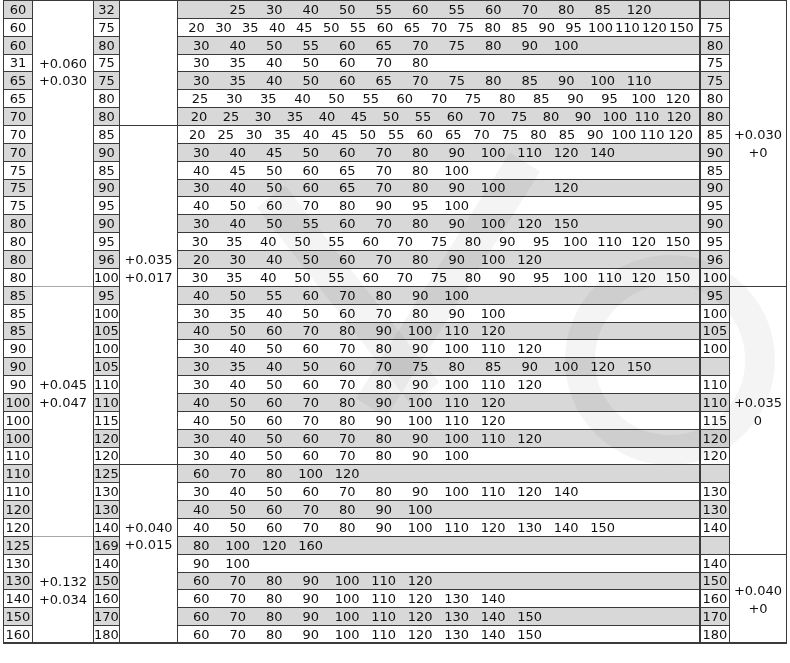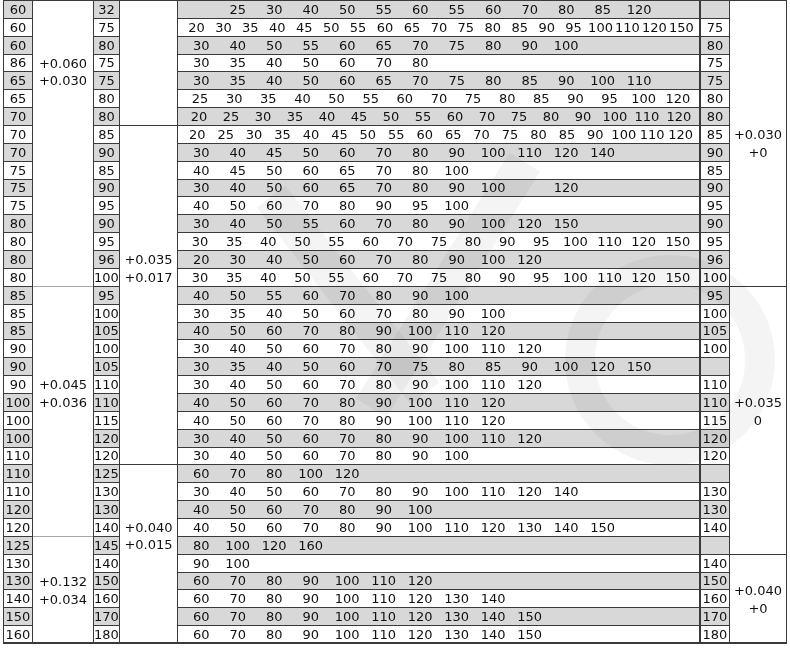--- a/index.html
+++ b/index.html
@@ -54,21 +54,21 @@
       <div class="cell rb lengths shaded" style="left: 177px; top: 0px; width: 523px; height: 18px; line-height: 17px;"><span class="slot" style="width: 36.5px;"></span><span class="slot" style="width: 36.5px;">25</span><span class="slot" style="width: 36.5px;">30</span><span class="slot" style="width: 36.5px;">40</span><span class="slot" style="width: 36.5px;">50</span><span class="slot" style="width: 36.5px;">55</span><span class="slot" style="width: 36.5px;">60</span><span class="slot" style="width: 36.5px;">55</span><span class="slot" style="width: 36.5px;">60</span><span class="slot" style="width: 36.5px;">70</span><span class="slot" style="width: 36.5px;">80</span><span class="slot" style="width: 36.5px;">85</span><span class="slot" style="width: 36.5px;">120</span></div>
       <div class="cell rb shaded" style="left: 700px; top: 0px; width: 30px; height: 18px; line-height: 17px;"></div>
       <div class="cell rb" style="left: 3px; top: 18px; width: 30px; height: 18px; line-height: 17px;">60</div>
       <div class="cell rb" style="left: 93px; top: 18px; width: 27px; height: 18px; line-height: 17px;">75</div>
       <div class="cell rb lengths" style="left: 177px; top: 18px; width: 523px; height: 18px; line-height: 17px;"><span class="slot" style="width: 26.95px;">20</span><span class="slot" style="width: 26.95px;">30</span><span class="slot" style="width: 26.95px;">35</span><span class="slot" style="width: 26.95px;">40</span><span class="slot" style="width: 26.95px;">45</span><span class="slot" style="width: 26.95px;">50</span><span class="slot" style="width: 26.95px;">55</span><span class="slot" style="width: 26.95px;">60</span><span class="slot" style="width: 26.95px;">65</span><span class="slot" style="width: 26.95px;">70</span><span class="slot" style="width: 26.95px;">75</span><span class="slot" style="width: 26.95px;">80</span><span class="slot" style="width: 26.95px;">85</span><span class="slot" style="width: 26.95px;">90</span><span class="slot" style="width: 26.95px;">95</span><span class="slot" style="width: 26.95px;">100</span><span class="slot" style="width: 26.95px;">110</span><span class="slot" style="width: 26.95px;">120</span><span class="slot" style="width: 26.95px;">150</span></div>
       <div class="cell rb" style="left: 700px; top: 18px; width: 30px; height: 18px; line-height: 17px;">75</div>
       <div class="cell rb shaded" style="left: 3px; top: 36px; width: 30px; height: 18px; line-height: 17px;">60</div>
       <div class="cell rb shaded" style="left: 93px; top: 36px; width: 27px; height: 18px; line-height: 17px;">80</div>
       <div class="cell rb lengths shaded" style="left: 177px; top: 36px; width: 523px; height: 18px; line-height: 17px;"><span class="slot" style="width: 36.5px;">30</span><span class="slot" style="width: 36.5px;">40</span><span class="slot" style="width: 36.5px;">50</span><span class="slot" style="width: 36.5px;">55</span><span class="slot" style="width: 36.5px;">60</span><span class="slot" style="width: 36.5px;">65</span><span class="slot" style="width: 36.5px;">70</span><span class="slot" style="width: 36.5px;">75</span><span class="slot" style="width: 36.5px;">80</span><span class="slot" style="width: 36.5px;">90</span><span class="slot" style="width: 36.5px;">100</span></div>
       <div class="cell rb shaded" style="left: 700px; top: 36px; width: 30px; height: 18px; line-height: 17px;">80</div>
-      <div class="cell rb" style="left: 3px; top: 54px; width: 30px; height: 17px; line-height: 16px;">86</div>
+      <div class="cell rb" style="left: 3px; top: 54px; width: 30px; height: 17px; line-height: 16px;">31</div>
       <div class="cell rb" style="left: 93px; top: 54px; width: 27px; height: 17px; line-height: 16px;">75</div>
       <div class="cell rb lengths" style="left: 177px; top: 54px; width: 523px; height: 17px; line-height: 16px;"><span class="slot" style="width: 36.5px;">30</span><span class="slot" style="width: 36.5px;">35</span><span class="slot" style="width: 36.5px;">40</span><span class="slot" style="width: 36.5px;">50</span><span class="slot" style="width: 36.5px;">60</span><span class="slot" style="width: 36.5px;">70</span><span class="slot" style="width: 36.5px;">80</span></div>
       <div class="cell rb" style="left: 700px; top: 54px; width: 30px; height: 17px; line-height: 16px;">75</div>
       <div class="cell rb shaded" style="left: 3px; top: 71px; width: 30px; height: 18px; line-height: 17px;">65</div>
       <div class="cell rb shaded" style="left: 93px; top: 71px; width: 27px; height: 18px; line-height: 17px;">75</div>
       <div class="cell rb lengths shaded" style="left: 177px; top: 71px; width: 523px; height: 18px; line-height: 17px;"><span class="slot" style="width: 36.5px;">30</span><span class="slot" style="width: 36.5px;">35</span><span class="slot" style="width: 36.5px;">40</span><span class="slot" style="width: 36.5px;">50</span><span class="slot" style="width: 36.5px;">60</span><span class="slot" style="width: 36.5px;">65</span><span class="slot" style="width: 36.5px;">70</span><span class="slot" style="width: 36.5px;">75</span><span class="slot" style="width: 36.5px;">80</span><span class="slot" style="width: 36.5px;">85</span><span class="slot" style="width: 36.5px;">90</span><span class="slot" style="width: 36.5px;">100</span><span class="slot" style="width: 36.5px;">110</span></div>
       <div class="cell rb shaded" style="left: 700px; top: 71px; width: 30px; height: 18px; line-height: 17px;">75</div>
       <div class="cell rb" style="left: 3px; top: 89px; width: 30px; height: 18px; line-height: 17px;">65</div>
       <div class="cell rb" style="left: 93px; top: 89px; width: 27px; height: 18px; line-height: 17px;">80</div>
       <div class="cell rb lengths" style="left: 177px; top: 89px; width: 523px; height: 18px; line-height: 17px;"><span class="slot" style="width: 34.13px;">25</span><span class="slot" style="width: 34.13px;">30</span><span class="slot" style="width: 34.13px;">35</span><span class="slot" style="width: 34.13px;">40</span><span class="slot" style="width: 34.13px;">50</span><span class="slot" style="width: 34.13px;">55</span><span class="slot" style="width: 34.13px;">60</span><span class="slot" style="width: 34.13px;">70</span><span class="slot" style="width: 34.13px;">75</span><span class="slot" style="width: 34.13px;">80</span><span class="slot" style="width: 34.13px;">85</span><span class="slot" style="width: 34.13px;">90</span><span class="slot" style="width: 34.13px;">95</span><span class="slot" style="width: 34.13px;">100</span><span class="slot" style="width: 34.13px;">120</span></div>
@@ -163,21 +163,21 @@
       <div class="cell rb" style="left: 700px; top: 482px; width: 30px; height: 18px; line-height: 17px;">130</div>
       <div class="cell rb shaded" style="left: 3px; top: 500px; width: 30px; height: 18px; line-height: 17px;">120</div>
       <div class="cell rb shaded" style="left: 93px; top: 500px; width: 27px; height: 18px; line-height: 17px;">130</div>
       <div class="cell rb lengths shaded" style="left: 177px; top: 500px; width: 523px; height: 18px; line-height: 17px;"><span class="slot" style="width: 36.5px;">40</span><span class="slot" style="width: 36.5px;">50</span><span class="slot" style="width: 36.5px;">60</span><span class="slot" style="width: 36.5px;">70</span><span class="slot" style="width: 36.5px;">80</span><span class="slot" style="width: 36.5px;">90</span><span class="slot" style="width: 36.5px;">100</span></div>
       <div class="cell rb shaded" style="left: 700px; top: 500px; width: 30px; height: 18px; line-height: 17px;">130</div>
       <div class="cell rb" style="left: 3px; top: 518px; width: 30px; height: 18px; line-height: 17px;">120</div>
       <div class="cell rb" style="left: 93px; top: 518px; width: 27px; height: 18px; line-height: 17px;">140</div>
       <div class="cell rb lengths" style="left: 177px; top: 518px; width: 523px; height: 18px; line-height: 17px;"><span class="slot" style="width: 36.5px;">40</span><span class="slot" style="width: 36.5px;">50</span><span class="slot" style="width: 36.5px;">60</span><span class="slot" style="width: 36.5px;">70</span><span class="slot" style="width: 36.5px;">80</span><span class="slot" style="width: 36.5px;">90</span><span class="slot" style="width: 36.5px;">100</span><span class="slot" style="width: 36.5px;">110</span><span class="slot" style="width: 36.5px;">120</span><span class="slot" style="width: 36.5px;">130</span><span class="slot" style="width: 36.5px;">140</span><span class="slot" style="width: 36.5px;">150</span></div>
       <div class="cell rb" style="left: 700px; top: 518px; width: 30px; height: 18px; line-height: 17px;">140</div>
       <div class="cell rb shaded" style="left: 3px; top: 536px; width: 30px; height: 18px; line-height: 17px;">125</div>
-      <div class="cell rb shaded" style="left: 93px; top: 536px; width: 27px; height: 18px; line-height: 17px;">145</div>
+      <div class="cell rb shaded" style="left: 93px; top: 536px; width: 27px; height: 18px; line-height: 17px;">169</div>
       <div class="cell rb lengths shaded" style="left: 177px; top: 536px; width: 523px; height: 18px; line-height: 17px;"><span class="slot" style="width: 36.5px;">80</span><span class="slot" style="width: 36.5px;">100</span><span class="slot" style="width: 36.5px;">120</span><span class="slot" style="width: 36.5px;">160</span></div>
       <div class="cell rb shaded" style="left: 700px; top: 536px; width: 30px; height: 18px; line-height: 17px;"></div>
       <div class="cell rb" style="left: 3px; top: 554px; width: 30px; height: 18px; line-height: 17px;">130</div>
       <div class="cell rb" style="left: 93px; top: 554px; width: 27px; height: 18px; line-height: 17px;">140</div>
       <div class="cell rb lengths" style="left: 177px; top: 554px; width: 523px; height: 18px; line-height: 17px;"><span class="slot" style="width: 36.5px;">90</span><span class="slot" style="width: 36.5px;">100</span></div>
       <div class="cell rb" style="left: 700px; top: 554px; width: 30px; height: 18px; line-height: 17px;">140</div>
       <div class="cell rb shaded" style="left: 3px; top: 572px; width: 30px; height: 17px; line-height: 16px;">130</div>
       <div class="cell rb shaded" style="left: 93px; top: 572px; width: 27px; height: 17px; line-height: 16px;">150</div>
       <div class="cell rb lengths shaded" style="left: 177px; top: 572px; width: 523px; height: 17px; line-height: 16px;"><span class="slot" style="width: 36.5px;">60</span><span class="slot" style="width: 36.5px;">70</span><span class="slot" style="width: 36.5px;">80</span><span class="slot" style="width: 36.5px;">90</span><span class="slot" style="width: 36.5px;">100</span><span class="slot" style="width: 36.5px;">110</span><span class="slot" style="width: 36.5px;">120</span></div>
       <div class="cell rb shaded" style="left: 700px; top: 572px; width: 30px; height: 17px; line-height: 16px;">150</div>
@@ -192,21 +192,21 @@
       <div class="cell rb" style="left: 3px; top: 625px; width: 30px; height: 18px; line-height: 17px;">160</div>
       <div class="cell rb" style="left: 93px; top: 625px; width: 27px; height: 18px; line-height: 17px;">180</div>
       <div class="cell rb lengths" style="left: 177px; top: 625px; width: 523px; height: 18px; line-height: 17px;"><span class="slot" style="width: 36.5px;">60</span><span class="slot" style="width: 36.5px;">70</span><span class="slot" style="width: 36.5px;">80</span><span class="slot" style="width: 36.5px;">90</span><span class="slot" style="width: 36.5px;">100</span><span class="slot" style="width: 36.5px;">110</span><span class="slot" style="width: 36.5px;">120</span><span class="slot" style="width: 36.5px;">130</span><span class="slot" style="width: 36.5px;">140</span><span class="slot" style="width: 36.5px;">150</span></div>
       <div class="cell rb" style="left: 700px; top: 625px; width: 30px; height: 18px; line-height: 17px;">180</div>
       <div class="tolcol" style="left: 33px; top: 0px; width: 60px; height: 286px; border-top: 1px solid rgb(58, 58, 58);">
         <div class="tline" style="top: 53.5833px; height: 17.8611px; line-height: 17.8611px;">+0.060</div>
         <div class="tline" style="top: 71.4444px; height: 17.8611px; line-height: 17.8611px;">+0.030</div>
       </div>
       <div class="tolcol" style="left: 33px; top: 286px; width: 60px; height: 250px; border-top: 1px solid rgb(168, 168, 168);">
         <div class="tline" style="top: 89.3056px; height: 17.8611px; line-height: 17.8611px;">+0.045</div>
-        <div class="tline" style="top: 107.167px; height: 17.8611px; line-height: 17.8611px;">+0.036</div>
+        <div class="tline" style="top: 107.167px; height: 17.8611px; line-height: 17.8611px;">+0.047</div>
       </div>
       <div class="tolcol" style="left: 33px; top: 536px; width: 60px; height: 107px; border-top: 1px solid rgb(168, 168, 168);">
         <div class="tline" style="top: 35.7222px; height: 17.8611px; line-height: 17.8611px;">+0.132</div>
         <div class="tline" style="top: 53.5833px; height: 17.8611px; line-height: 17.8611px;">+0.034</div>
       </div>
       <div class="tolcol" style="left: 120px; top: 0px; width: 57px; height: 125px; border-top: 1px solid rgb(58, 58, 58);"></div>
       <div class="tolcol" style="left: 120px; top: 125px; width: 57px; height: 339px; border-top: 1px solid rgb(58, 58, 58);">
         <div class="tline" style="top: 125.028px; height: 17.8611px; line-height: 17.8611px;">+0.035</div>
         <div class="tline" style="top: 142.889px; height: 17.8611px; line-height: 17.8611px;">+0.017</div>
       </div>

